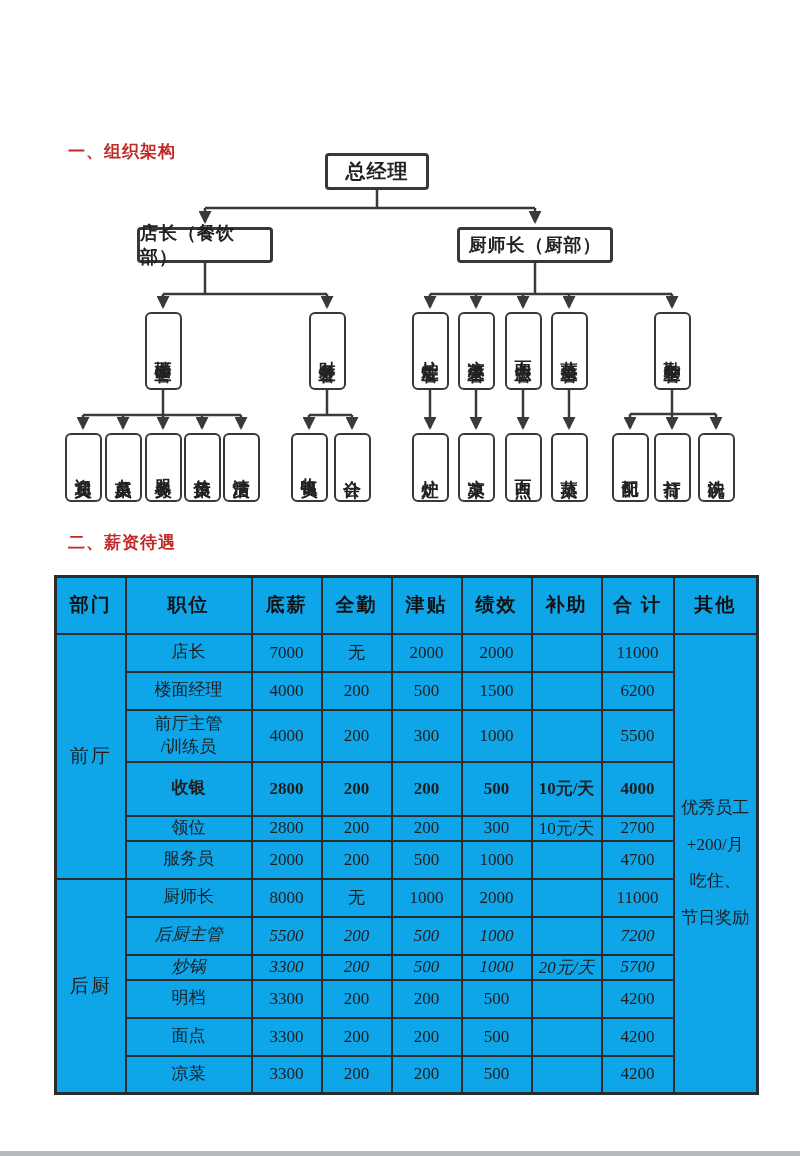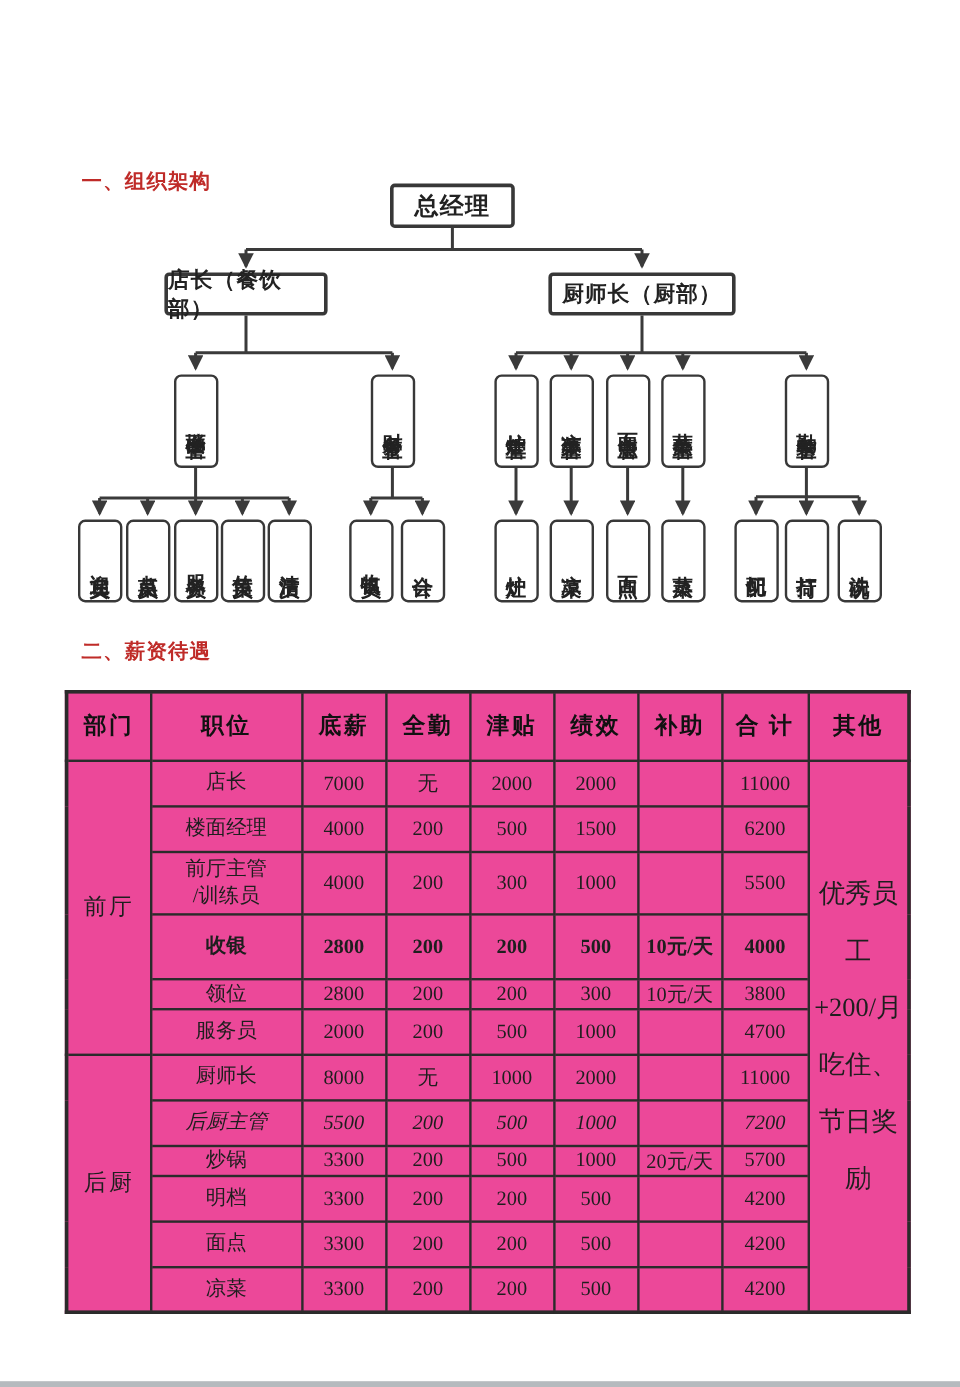--- a/index.html
+++ b/index.html
@@ -19,28 +19,28 @@
   .org-node{position:absolute;box-sizing:border-box;border:2.5px solid #383838;
         border-radius:6px;background:#ffffff;display:flex;align-items:center;justify-content:center;
         font-family:"Liberation Sans","DejaVu Sans",sans-serif;font-weight:bold;color:#222;}
   .hbox{font-size:18px;letter-spacing:1px;border-radius:4px;border-width:3px;}
   .lv0{font-size:20px;}
   .vbox{writing-mode:vertical-rl;text-orientation:upright;font-size:17px;letter-spacing:2px;}
 
   
   .table-wrap{position:absolute;top:575px;left:54px;}
   table{border-collapse:collapse;table-layout:fixed;width:702px;
-        border:3px solid #2b2b2b;background:#ec4899;}
+        border:3px solid #2b2b2b;background:#0ea5e9;}
   th,td{border:2px solid #2b2b2b;text-align:center;vertical-align:middle;padding:0 2px;
         overflow:hidden;}
   th{font-size:19px;font-weight:bold;letter-spacing:2px;color:#111;}
   td{font-size:17px;color:#1e1e1e;}
   .dept-cell{font-size:19px;letter-spacing:2px;}
   .pos-cell{white-space:pre-line;line-height:1.35;}
-  .other-cell{white-space:pre-line;font-size:22px;line-height:2.15;}
+  .other-cell{white-space:pre-line;font-size:17px;line-height:2.15;}
   .page-bottom-edge{position:absolute;left:0;bottom:0;width:800px;height:5px;background:#b5babe;}
 </style>
 </head>
 <body>
 
 <div class="page">
 
 
   <div class="sec-heading" id="sec-org">一、组织架构</div>
 
@@ -189,21 +189,21 @@
             <td>10元/天</td>
             <td>4000</td>
           </tr>
           <tr style="height: 24px;">
             <td class="pos-cell">领位</td>
             <td>2800</td>
             <td>200</td>
             <td>200</td>
             <td>300</td>
             <td>10元/天</td>
-            <td>3800</td>
+            <td>2700</td>
           </tr>
           <tr style="height: 38px;">
             <td class="pos-cell">服务员</td>
             <td>2000</td>
             <td>200</td>
             <td>500</td>
             <td>1000</td>
             <td></td>
             <td>4700</td>
           </tr>
@@ -219,21 +219,21 @@
           </tr>
           <tr style="height: 38px; font-style: italic;">
             <td class="pos-cell">后厨主管</td>
             <td>5500</td>
             <td>200</td>
             <td>500</td>
             <td>1000</td>
             <td></td>
             <td>7200</td>
           </tr>
-          <tr style="height: 22px;">
+          <tr style="height: 22px; font-style: italic;">
             <td class="pos-cell">炒锅</td>
             <td>3300</td>
             <td>200</td>
             <td>500</td>
             <td>1000</td>
             <td>20元/天</td>
             <td>5700</td>
           </tr>
           <tr style="height: 38px;">
             <td class="pos-cell">明档</td>

